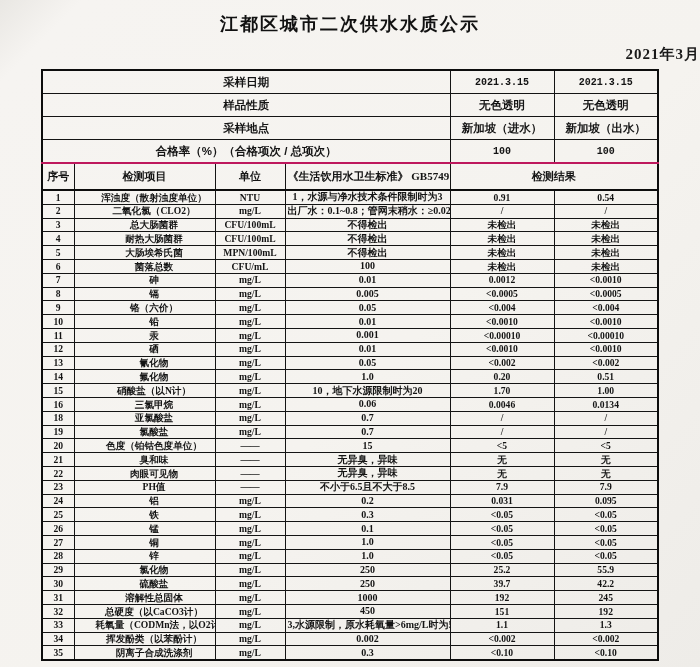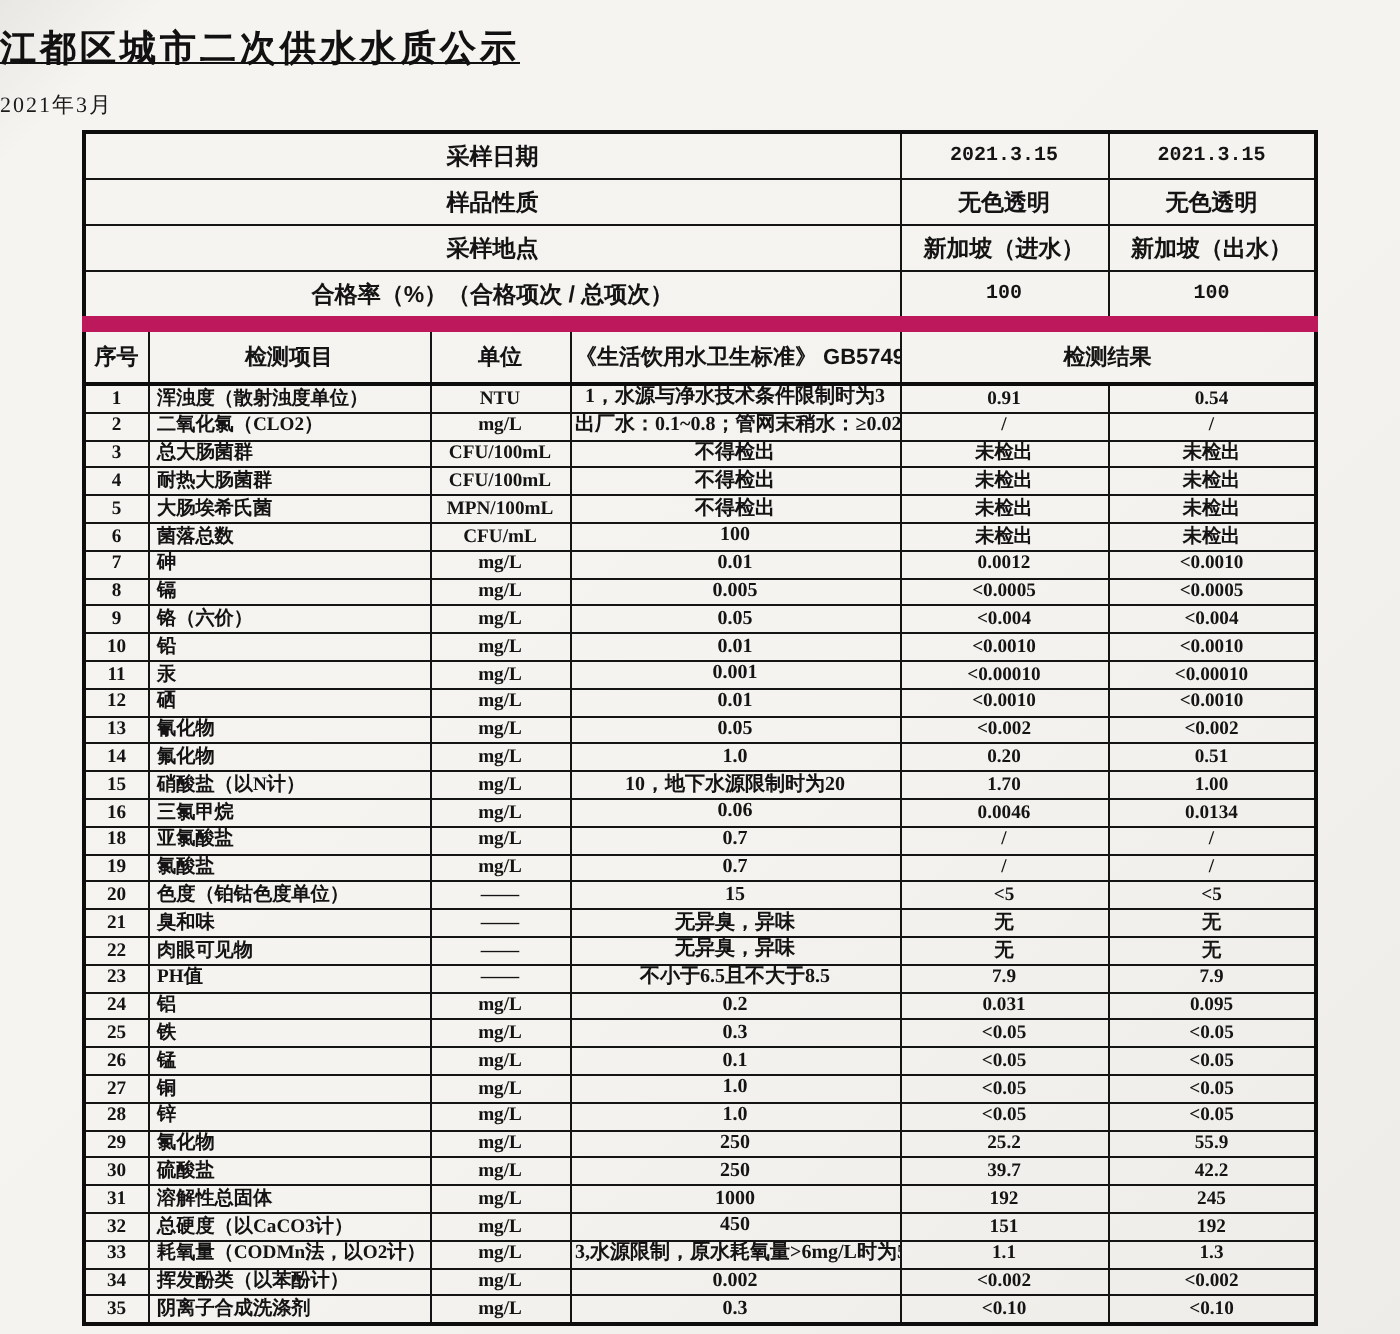--- a/index.html
+++ b/index.html
@@ -4,53 +4,53 @@
 <style>
   html,body{margin:0;padding:0;}
   body{
     width:700px;height:667px;overflow:hidden;
     background:linear-gradient(135deg,#e9e7e3 0%,#f6f4f1 6%,#f5f3ef 55%,#eeece8 100%);
     font-family:"Liberation Serif","DejaVu Serif",serif;
     color:#161616;
   }
   .page{position:relative;width:700px;height:667px;}
   .doc-title{
-    margin:0;padding-top:12px;
+    margin:0;padding-top:12px;text-align:center;
     font-family:"Liberation Sans","DejaVu Sans",sans-serif;
-    font-size:18px;font-weight:700;letter-spacing:2px;color:#111;text-decoration:underline;
+    font-size:18px;font-weight:700;letter-spacing:2px;color:#111;
   }
   .doc-subtitle{
-    text-align:left;font-size:11px;font-weight:400;margin-top:9px;margin-bottom:5px;
+    text-align:right;font-size:15px;font-weight:700;margin-top:9px;margin-bottom:5px;
     color:#1a1a1a;letter-spacing:1px;
   }
   table.wq{
     border-collapse:collapse;table-layout:fixed;
     width:616px;margin:0 auto;
     border:2px solid #0d0d0d;
     background:transparent;
   }
   col.c-no{width:32px;} col.c-item{width:141px;} col.c-unit{width:70px;}
   col.c-std{width:165px;} col.c-r1{width:104px;} col.c-r2{width:104px;}
   .wq td,.wq th{
     border:1px solid #141414;padding:0 2px;overflow:hidden;white-space:nowrap;
     text-align:center;vertical-align:middle;color:#141414;
   }
   tr.info-row td{
     height:22px;font-size:11.5px;font-weight:700;
     font-family:Liberation Sans, sans-serif;
   }
   tr.info-row td.num{font-family:Liberation Mono, monospace;font-size:10px;}
-  tr.info-last td{border-bottom:8px solid #be185d;}
+  tr.info-last td{border-bottom:2px solid #be185d;}
   tr.col-head th{
     height:25px;font-size:11px;font-weight:700;
-    font-family:Liberation Sans, sans-serif;
+    font-family:Liberation Serif, serif;
     border-bottom:2px solid #0d0d0d;
   }
   tbody.results td{height:12.8px;font-size:9.6px;font-weight:700;line-height:1;}
-  tbody.results td.td-item{text-align:left;padding-left:4px;margin-top:28px;}
+  tbody.results td.td-item{text-align:center;padding-left:21px;margin-top:28px;}
   tbody.results td.td-std{font-size:10px;}
 </style>
 </head>
 <body>
 
 <div class="page">
   <h1 class="doc-title">江都区城市二次供水水质公示</h1>
   <div class="doc-subtitle">2021年3月</div>
 
   <table class="wq">

